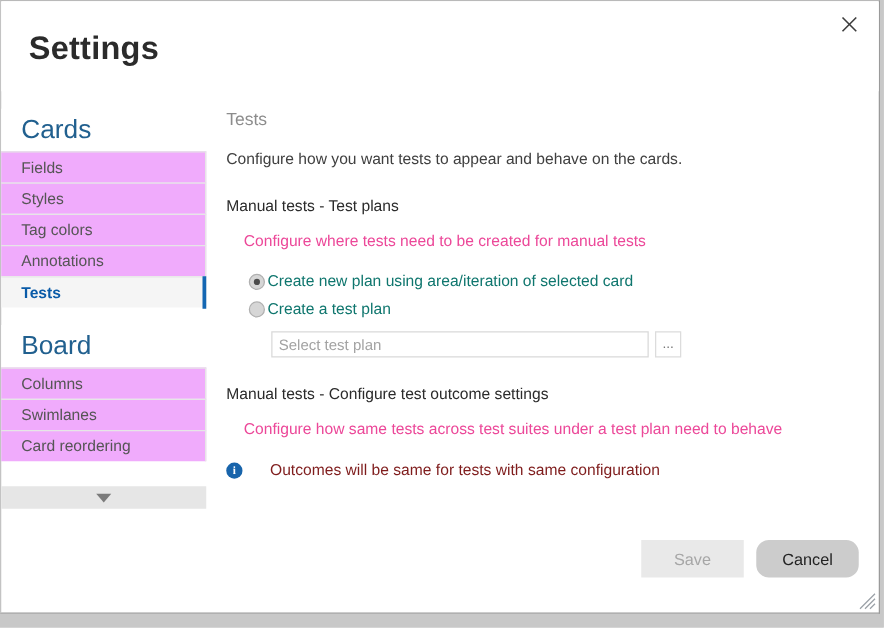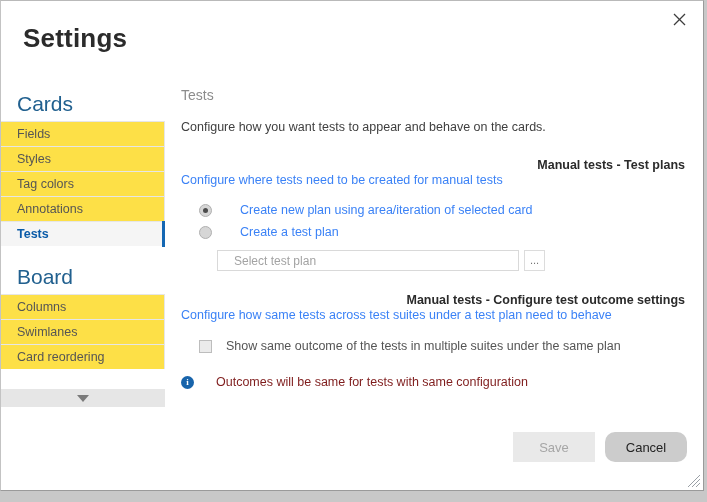--- a/index.html
+++ b/index.html
@@ -63,21 +63,21 @@
     background: #ffffff;
   }
   .nav-group-title.board { margin-top: 14px; }
   .nav-item {
     position: relative;
     height: 25px;
     line-height: 25px;
     padding-left: 16px;
     font-size: 12.5px;
     color: #555555;
-    background: #fde047;
+    background: #f0abfc;
     border-top: 1px solid #e6e6e6;
     border-right: 1px solid #e6e6e6;
     cursor: pointer;
     white-space: nowrap;
   }
   .nav-item:last-of-type { border-bottom: 1px solid #e6e6e6; }
   .nav-item.selected {
     background: #f5f5f5;
     color: #0a5ba8;
     font-weight: bold;
@@ -117,29 +117,28 @@
     margin: 0 0 16px 0;
   }
   .body-text {
     font-size: 12.5px;
     color: #404040;
     margin: 0;
     line-height: 17px;
   }
   .sub-head {
     font-size: 12.5px;
-    font-weight: bold;
+    font-weight: normal;
     color: #2b2b2b;
-    margin: 22px 0 1px 16px;
-    text-align: right;
+    margin: 22px 0 1px 0;
   }
   .sub-desc {
     font-size: 12.5px;
-    color: #3b82f6;
-    margin: 0;
+    color: #ec4899;
+    margin: 14px;
   }
 
   
   .radio-row {
     display: flex;
     align-items: center;
     margin-left: 18px;
     height: 22px;
   }
   .radio-row:first-of-type { margin-top: 12px; }
@@ -154,42 +153,42 @@
   }
   .radio.checked::after {
     content: "";
     position: absolute;
     left: 3px; top: 3px;
     width: 5px; height: 5px;
     border-radius: 50%;
     background: #4b4b4b;
   }
   .radio-label {
-    margin-left: 28px;
-    font-size: 12.5px;
-    color: #3b82f6;
+    margin-left: 2px;
+    font-size: 12.5px;
+    color: #0f766e;
     cursor: pointer;
   }
 
   
   #plan-picker {
     display: flex;
     align-items: center;
     margin-left: 36px;
     margin-top: 7px;
   }
   #plan-input {
     width: 302px;
     height: 21px;
     border: 1px solid #d9d9d9;
     background: #ffffff;
     font-family: "Liberation Sans", sans-serif;
     font-size: 12px;
     color: #444;
-    padding: 0 16px;
+    padding: 0 5px;
     outline: none;
   }
   #plan-input::placeholder { color: #a3a3a3; }
   #plan-browse {
     width: 21px; height: 21px;
     margin-left: 5px;
     border: 1px solid #dcdcdc;
     background: #ffffff;
     font-size: 11px;
     color: #767676;
@@ -333,24 +332,20 @@
     </div>
 
     <div id="plan-picker">
       <input id="plan-input" type="text" placeholder="Select test plan" style="">
       <button id="plan-browse">...</button>
     </div>
 
     <h3 class="sub-head">Manual tests - Configure test outcome settings</h3>
     <p class="sub-desc">Configure how same tests across test suites under a test plan need to behave</p>
 
-    <div class="check-row">
-      <span class="checkbox"></span>
-      <span class="check-label">Show same outcome of the tests in multiple suites under the same plan</span>
-    </div>
 
     <div id="info-note">
       <span id="info-icon">i</span>
       <span id="info-text">Outcomes will be same for tests with same configuration</span>
     </div>
   </div>
 
   <div id="footer">
     <button class="btn" id="save-btn">Save</button>
     <button class="btn" id="cancel-btn">Cancel</button>

